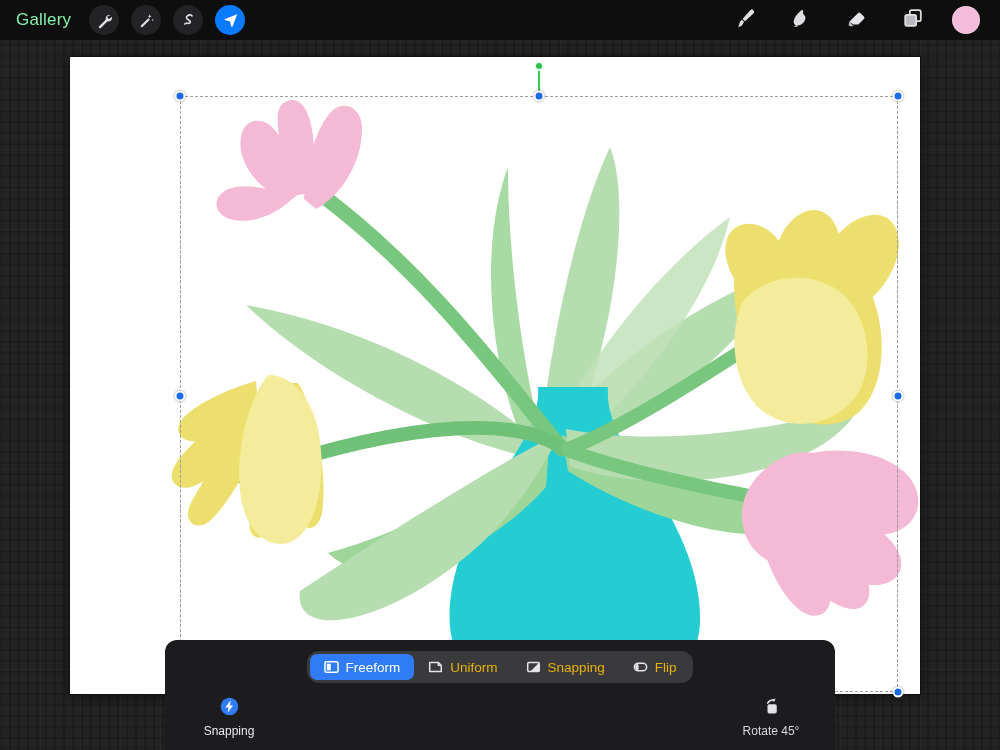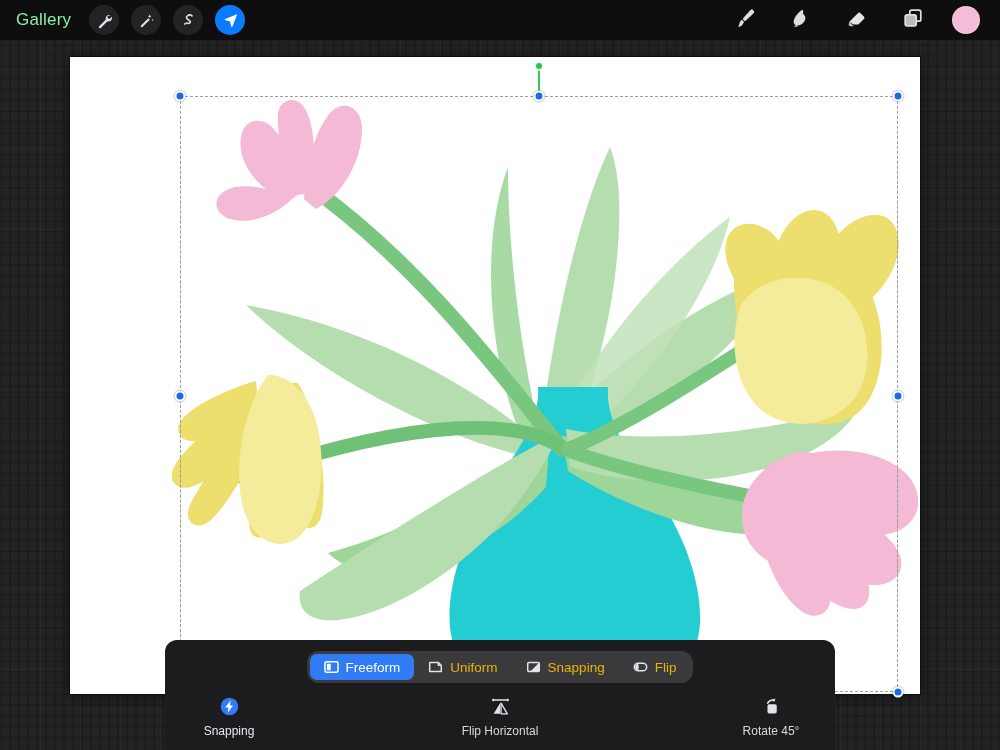--- a/index.html
+++ b/index.html
@@ -406,32 +406,20 @@
       <div class="action on">
         <span class="glyph">
           <svg width="21" height="21" viewBox="0 0 24 24">
             <circle cx="12" cy="12" r="10" fill="#2f7cf6"></circle>
             <path d="M13.3 4.8 7.2 13h3.6l-.8 6.2 6.1-8.4h-3.6z" fill="#ffffff"></path>
           </svg>
         </span>
         <span class="lbl">Snapping</span>
       </div>
 
-      <div class="action">
-        <span class="glyph">
-          <svg width="21" height="21" viewBox="0 0 24 24">
-            <path d="M3.5 4.5h17" stroke="#e2e2e6" stroke-width="1.7" stroke-linecap="round" fill="none"></path>
-            <path d="M1.8 4.5 4.6 2.6v3.8z" fill="#e2e2e6"></path>
-            <path d="M22.2 4.5 19.4 2.6v3.8z" fill="#e2e2e6"></path>
-            <path d="M11.4 8.2 4.2 20.4h7.2z" fill="#e2e2e6"></path>
-            <path d="M12.6 8.2 19.8 20.4h-7.2z" fill="none" stroke="#e2e2e6" stroke-width="1.6" stroke-linejoin="round"></path>
-          </svg>
-        </span>
-        <span class="lbl">Flip Horizontal</span>
-      </div>
 
 
       <div class="action">
         <span class="glyph">
           <svg width="21" height="21" viewBox="0 0 24 24">
             <rect x="7.4" y="9.4" width="10.6" height="10.6" rx="2" fill="#e2e2e6"></rect>
             <path d="M7.6 8.2c1.4-2.6 4.2-4 7-3.6" fill="none" stroke="#e2e2e6" stroke-width="1.8" stroke-linecap="round"></path>
             <path d="M16.6 2.6l-1.4 3.9-3.3-1.3z" fill="#e2e2e6"></path>
           </svg>
         </span>

